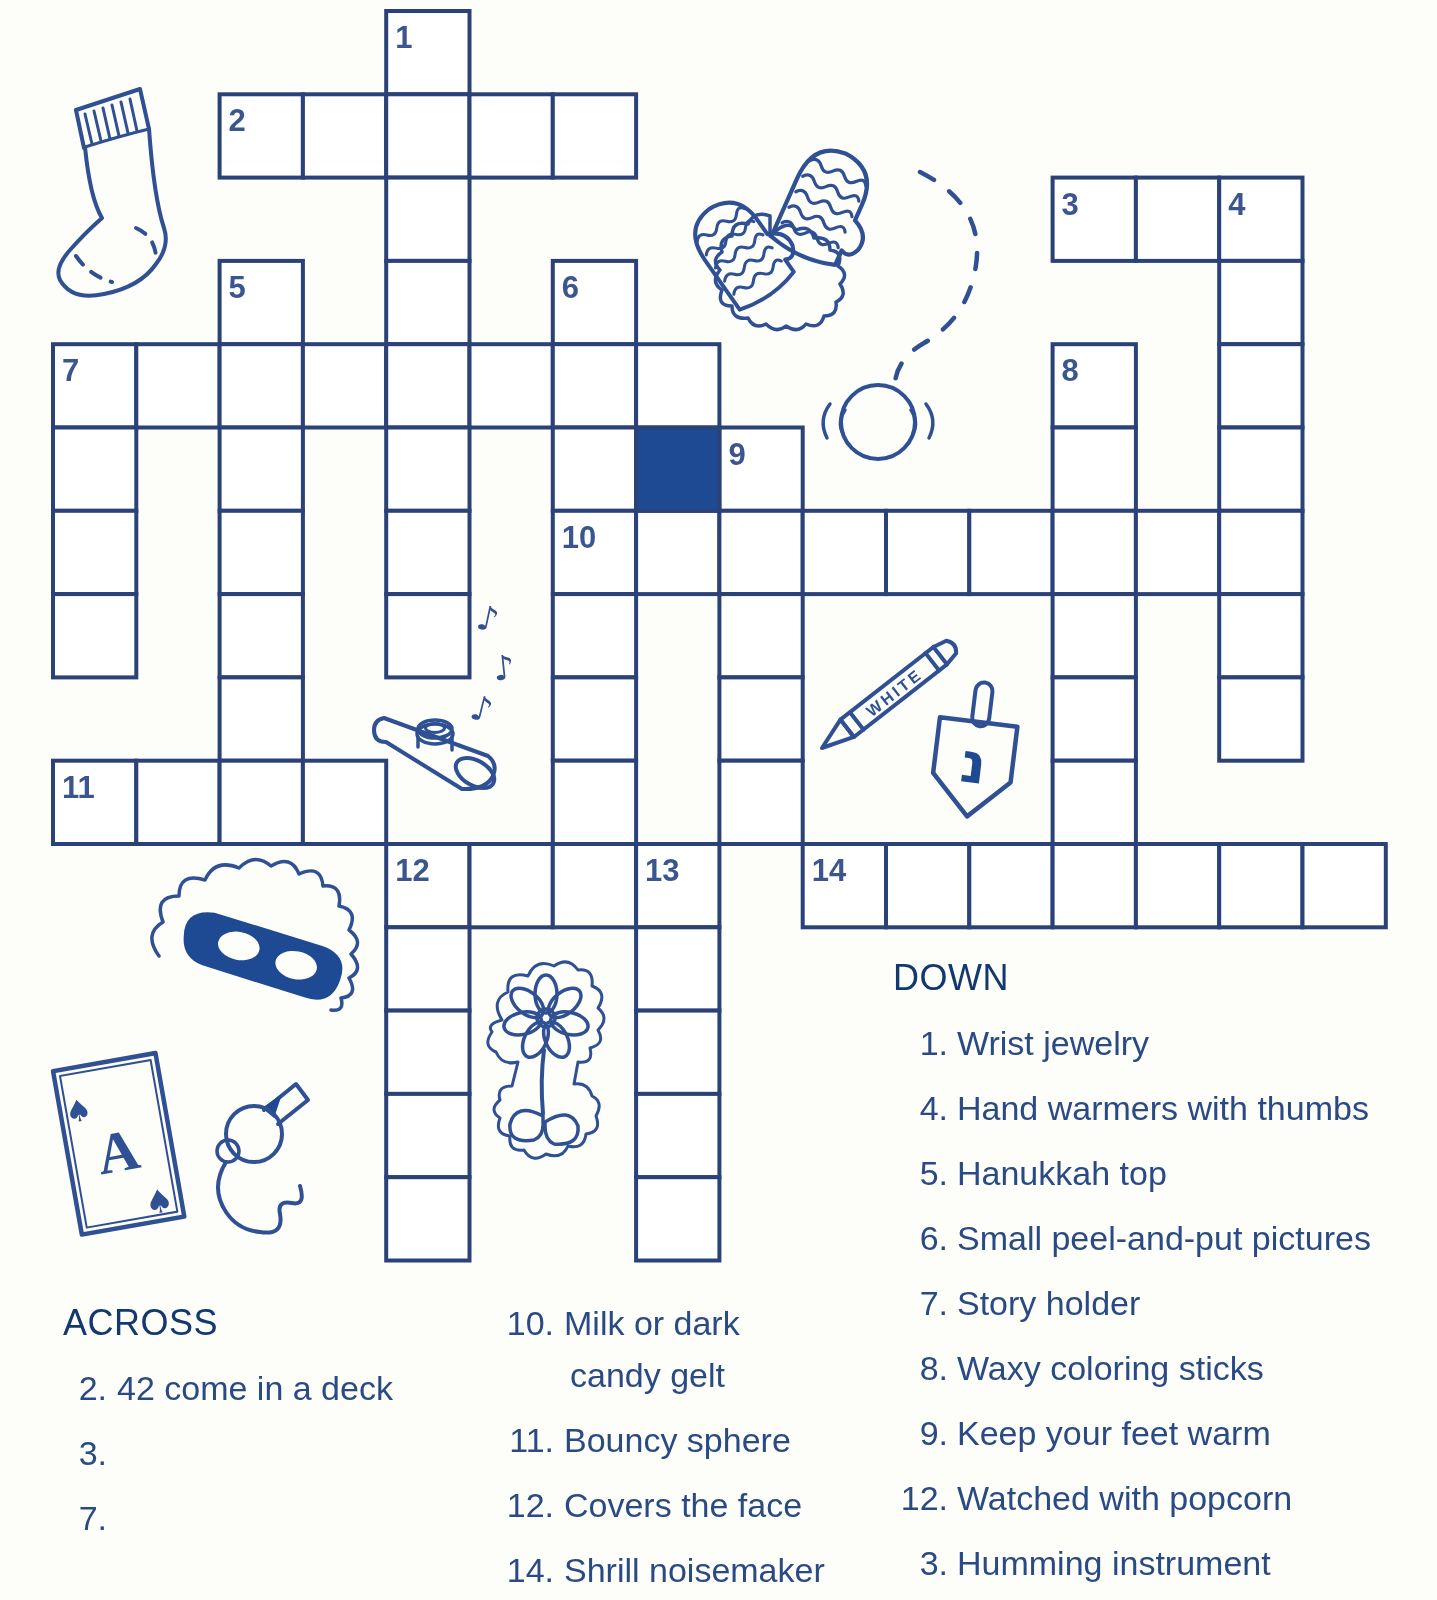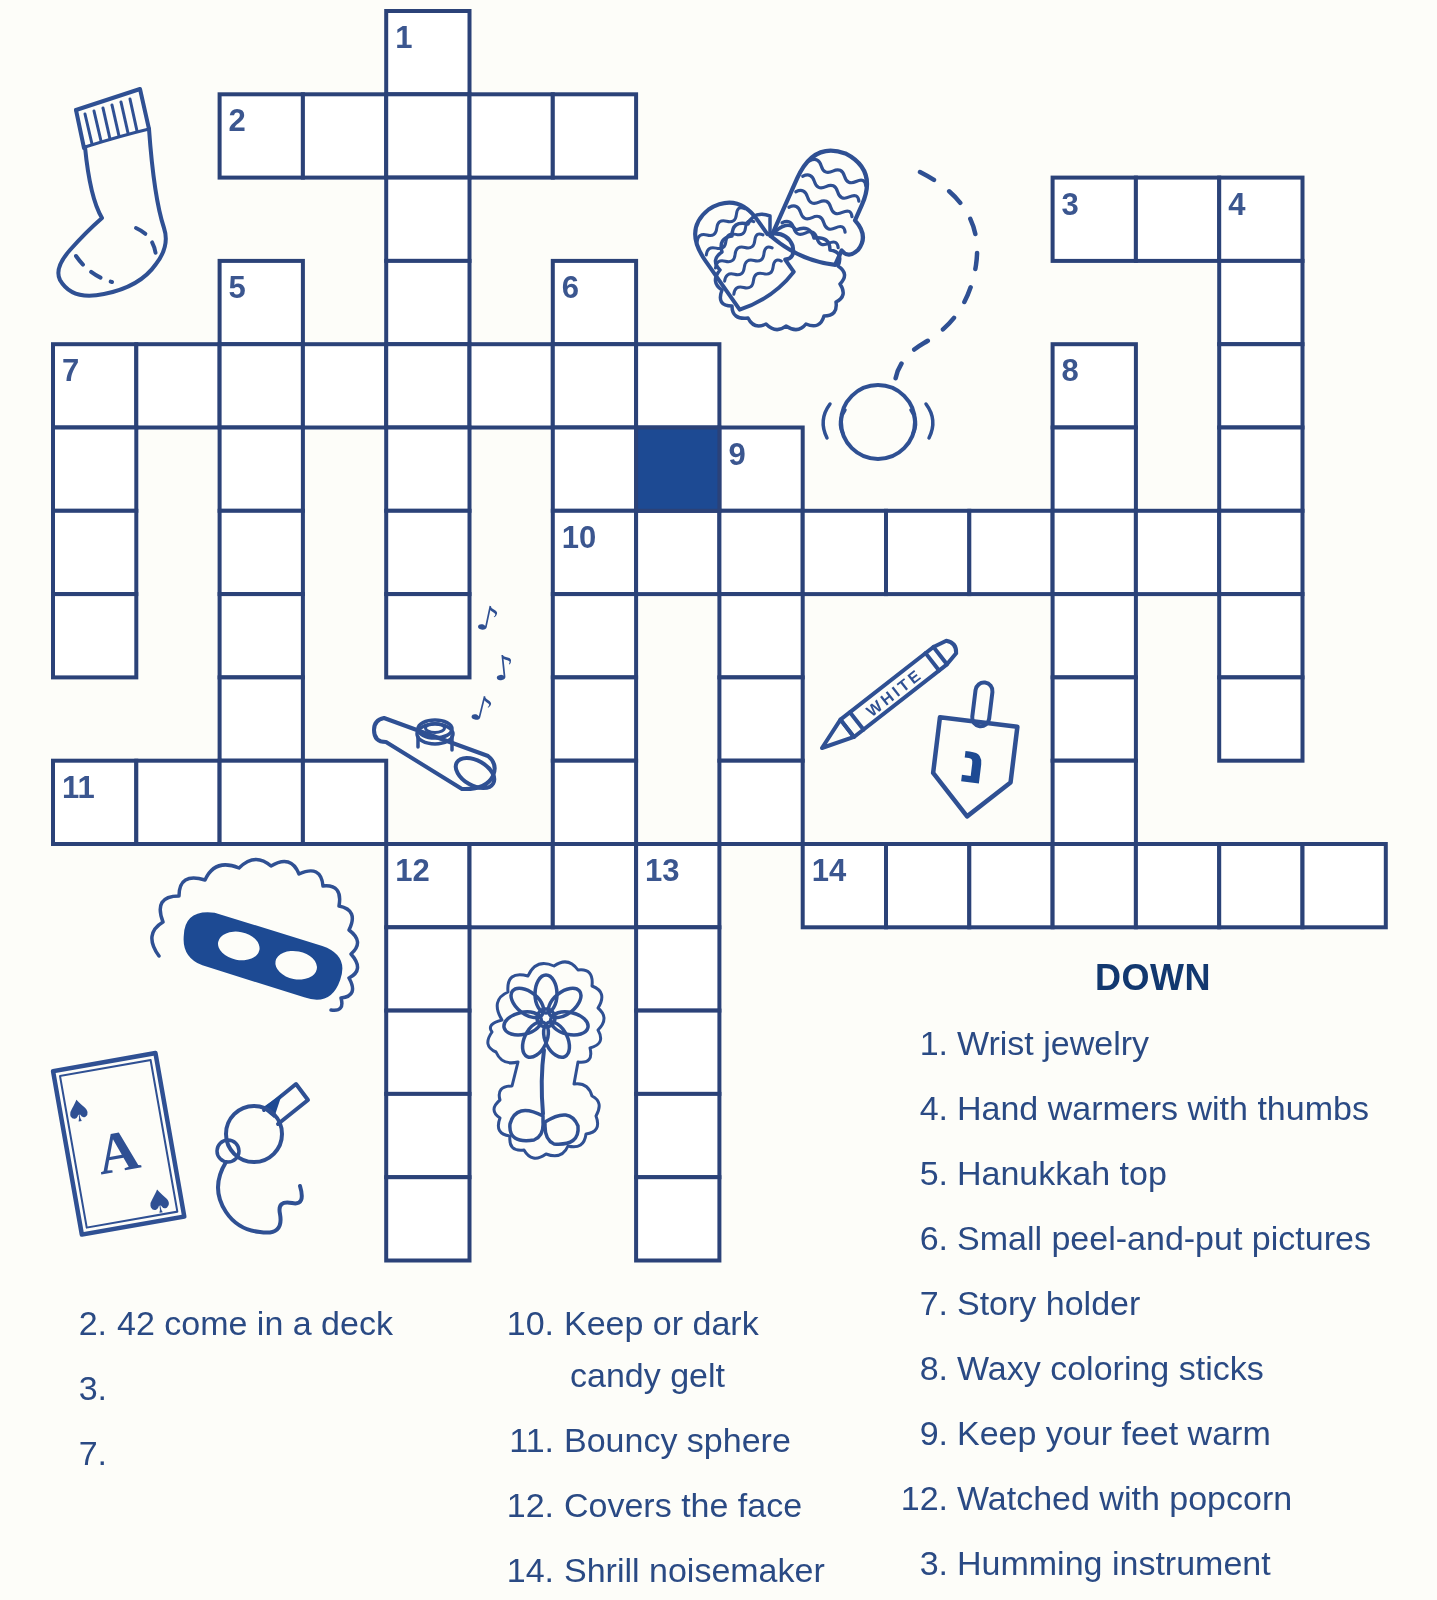--- a/index.html
+++ b/index.html
@@ -3,21 +3,21 @@
 <meta charset="utf-8">
 <style>
   html,body{margin:0;padding:0;}
   body{background:#e8e8e8;font-family:"Liberation Sans",sans-serif;}
   .page{position:relative;width:1437px;height:1600px;background:#fdfdf9;overflow:hidden;margin:0 auto;}
   .abs{position:absolute;}
   svg{display:block;overflow:visible;}
 
   
   .clue-block{position:absolute;color:#2a4a84;}
-  .clue-header{font-size:36px;font-weight:700;color:#12386f;letter-spacing:.5px;line-height:52px;margin-bottom:13px;text-align:center;}
+  .clue-header{font-size:36px;font-weight:400;color:#12386f;letter-spacing:.5px;line-height:52px;margin-bottom:13px;}
   .clue{display:flex;line-height:52px;font-size:34px;margin-bottom:13px;}
   .clue .num{flex:none;text-align:right;font-weight:400;}
   .clue .txt{margin-left:10px;}
   .clue .ln{display:block;}
   .across-1 .num{width:44px;}
   .across-1 .ln + .ln{padding-left:12px;}
   .across-2 .num{width:56px;}
   .across-2 .ln + .ln{padding-left:6px;}
   .down-1 .num{width:55px;}
   .down-1 .txt{margin-left:9px;text-align:right;}
@@ -242,39 +242,40 @@
     <ellipse cx="78" cy="38" rx="11" ry="19" transform="rotate(206 78 62)"></ellipse>
     <ellipse cx="78" cy="38" rx="11" ry="19" transform="rotate(257 78 62)"></ellipse>
     <ellipse cx="78" cy="38" rx="11" ry="19" transform="rotate(309 78 62)"></ellipse>
     <circle cx="78" cy="62" r="9"></circle>
     <path d="M76,94 Q72,124 75,158" stroke-width="4"></path>
     <path d="M75,160 Q48,146 42,168 Q40,188 66,184 Q76,180 75,166 Z"></path>
     <path d="M77,166 Q102,150 110,170 Q112,190 86,188 Q77,184 77,170 Z"></path>
   </svg>
 
   <div class="clue-block across-1" style="left:63px;top:1297px;width:400px;">
+    <div class="clue-header">ACROSS</div>
     <div class="clue">
       <span class="num">2.</span>
       <span class="txt">
           <span class="ln">42 come in a deck</span>
         </span>
     </div>
     <div class="clue">
       <span class="num">3.</span>
     </div>
     <div class="clue">
       <span class="num">7.</span>
     </div>
   </div>
 
   <div class="clue-block across-2" style="left:498px;top:1297px;width:380px;">
     <div class="clue">
       <span class="num">10.</span>
       <span class="txt">
-        <span class="ln">Keep or dark</span>
+        <span class="ln">Milk or dark</span>
         <span class="ln">candy gelt</span>
       </span>
     </div>
     <div class="clue">
       <span class="num">11.</span>
       <span class="txt">
           <span class="ln">Bouncy sphere</span>
         </span>
     </div>
     <div class="clue">

